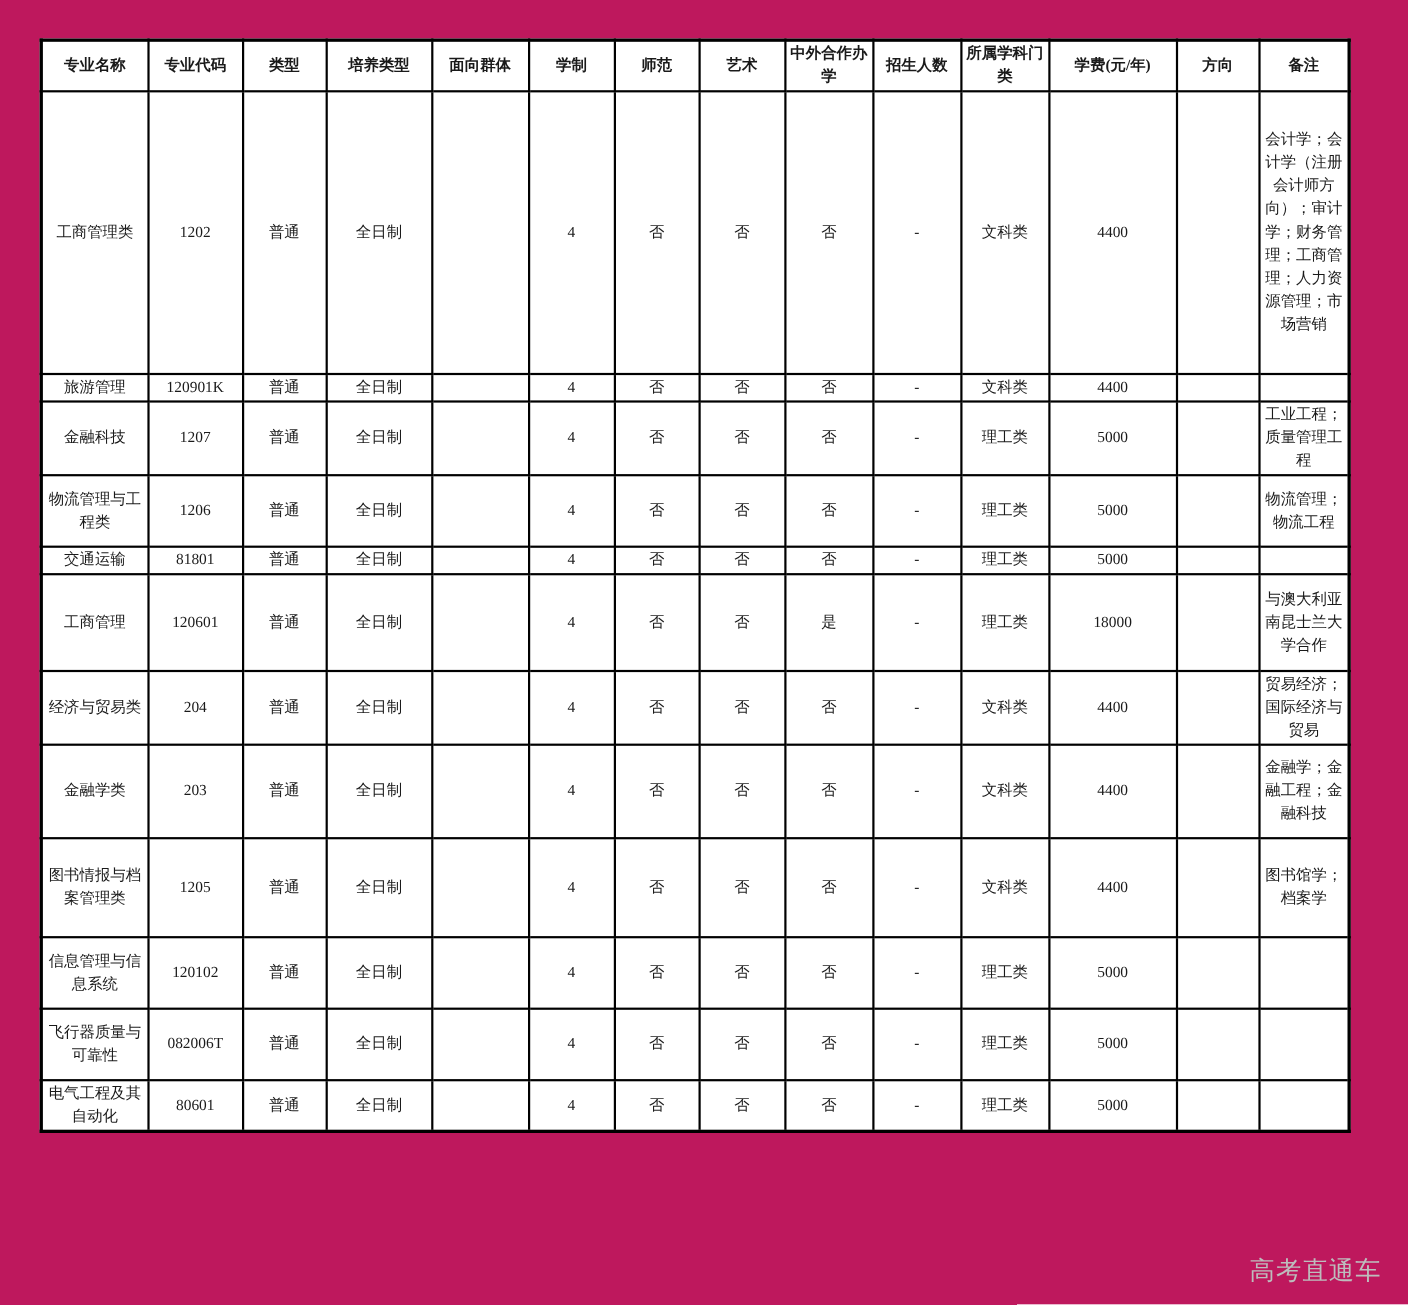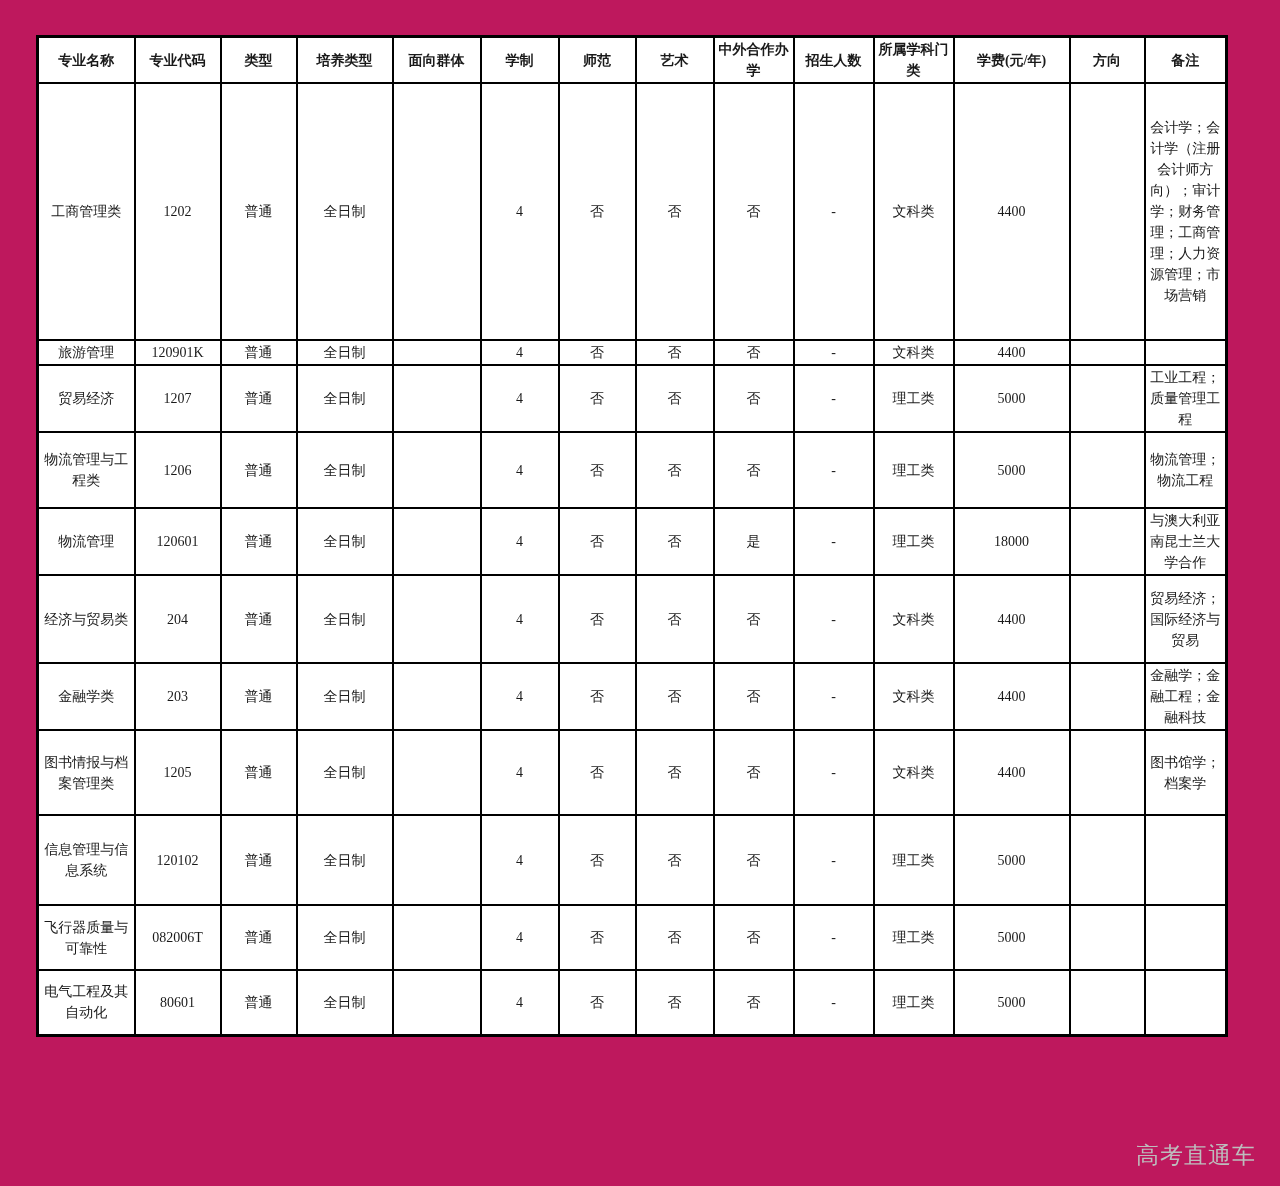--- a/index.html
+++ b/index.html
@@ -62,21 +62,21 @@
   col.c13 { width: 82px; }
 
   
   td.c0  { padding: 1px 11px; }
   td.c13 { padding: 1px 9px; }
 
   
   tbody tr:nth-child(1)  { height: 257px; }
   tbody tr:nth-child(2)  { height: 24px; }
   tbody tr:nth-child(3)  { height: 63px; }
-  tbody tr:nth-child(4)  { height: 76px; }
+  tbody tr:nth-child(4)  { height: 65px; }
   tbody tr:nth-child(5)  { height: 22px; }
   tbody tr:nth-child(6)  { height: 88px; }
   tbody tr:nth-child(7)  { height: 63px; }
   tbody tr:nth-child(8)  { height: 85px; }
   tbody tr:nth-child(9)  { height: 90px; }
   tbody tr:nth-child(10) { height: 65px; }
   tbody tr:nth-child(11) { height: 65px; }
   tbody tr:nth-child(12) { height: 45px; }
   tbody tr:nth-child(13) { height: 65px; }
   tbody tr:nth-child(14) { height: 62px; text-decoration: underline; }
@@ -160,21 +160,21 @@
             <td class="c6">否</td>
             <td class="c7">否</td>
             <td class="c8">否</td>
             <td class="c9">-</td>
             <td class="c10">文科类</td>
             <td class="c11">4400</td>
             <td class="c12"></td>
             <td class="c13"></td>
           </tr>
           <tr>
-            <td class="c0">贸易经济</td>
+            <td class="c0">金融科技</td>
             <td class="c1">1207</td>
             <td class="c2">普通</td>
             <td class="c3">全日制</td>
             <td class="c4"></td>
             <td class="c5">4</td>
             <td class="c6">否</td>
             <td class="c7">否</td>
             <td class="c8">否</td>
             <td class="c9">-</td>
             <td class="c10">理工类</td>
@@ -192,21 +192,37 @@
             <td class="c6">否</td>
             <td class="c7">否</td>
             <td class="c8">否</td>
             <td class="c9">-</td>
             <td class="c10">理工类</td>
             <td class="c11">5000</td>
             <td class="c12"></td>
             <td class="c13">物流管理；物流工程</td>
           </tr>
           <tr>
-            <td class="c0">物流管理</td>
+            <td class="c0">交通运输</td>
+            <td class="c1">81801</td>
+            <td class="c2">普通</td>
+            <td class="c3">全日制</td>
+            <td class="c4"></td>
+            <td class="c5">4</td>
+            <td class="c6">否</td>
+            <td class="c7">否</td>
+            <td class="c8">否</td>
+            <td class="c9">-</td>
+            <td class="c10">理工类</td>
+            <td class="c11">5000</td>
+            <td class="c12"></td>
+            <td class="c13"></td>
+          </tr>
+          <tr>
+            <td class="c0">工商管理</td>
             <td class="c1">120601</td>
             <td class="c2">普通</td>
             <td class="c3">全日制</td>
             <td class="c4"></td>
             <td class="c5">4</td>
             <td class="c6">否</td>
             <td class="c7">否</td>
             <td class="c8">是</td>
             <td class="c9">-</td>
             <td class="c10">理工类</td>

